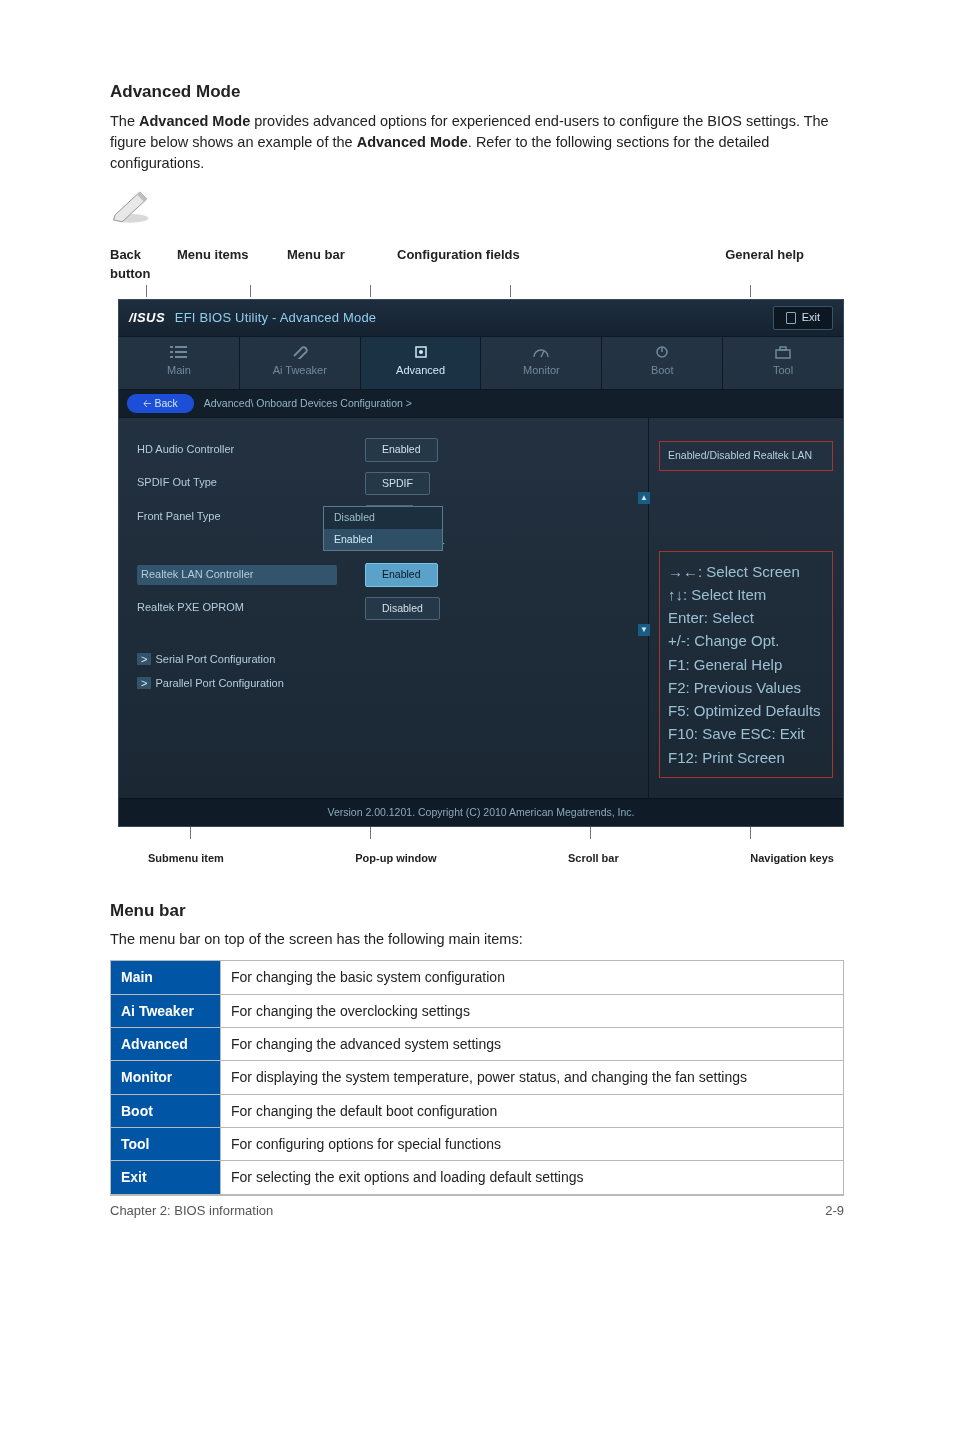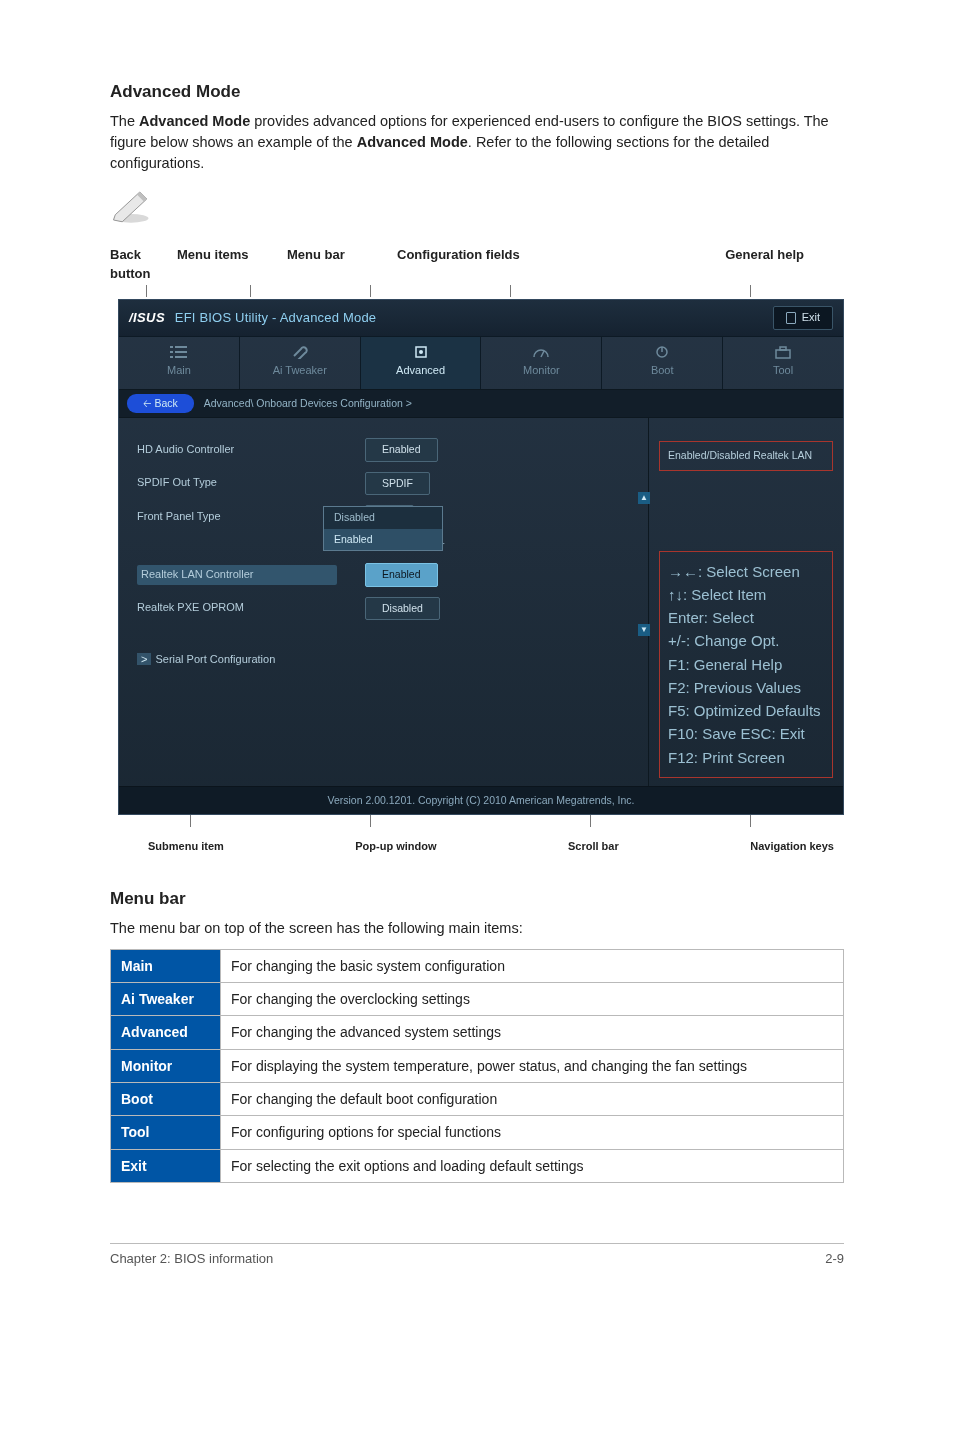--- a/index.html
+++ b/index.html
@@ -51,21 +51,21 @@
   .scrollbar .sbtn span{color:#cfe9f5;font-size:8px;line-height:1;}
   .bios-foot { text-align:center; padding:6px 16px; font-size:10.5px; color:#8ba9bd; background:#0f1b26; border-top:1px solid #0b141c;}
   .labels-bottom { display:flex; justify-content:space-between; font-size:11px; font-weight:bold; margin-top:10px; }
 
   
   h3.menu { font-size:17px; font-weight:bold; margin:32px 0 6px; }
   table.menus { width:100%; border-collapse:collapse; font-size:14px; margin-top:10px; }
   table.menus td { border:1px solid #b9b9b9; padding:6px 10px; }
   table.menus td.k { background:#0055a5; color:#fff; font-weight:bold; width:110px; }
 
-  .page-foot { display:flex; justify-content:space-between; font-size:13px; color:#555; border-top:1px solid #bbb; margin-top:60px; padding-top:6px;}
+  .page-foot { display:flex; justify-content:space-between; font-size:13px; color:#555; border-top:1px solid #bbb; padding-top:6px;}
   .tick-row{position:relative;height:14px;}
   .tick{position:absolute;top:0;width:1px;height:12px;background:#777;}
 </style>
 </head>
 <body>
 
 <h3 class="section">Advanced Mode</h3>
 <p class="intro">
   <span>The </span><b>Advanced Mode</b><span> provides advanced options for experienced end-users to configure the BIOS settings. The figure below shows an example of the </span><b>Advanced Mode</b><span>. Refer to the following sections for the detailed configurations.</span>
 </p>
@@ -161,20 +161,21 @@
             <span class="cfg-label">Realtek LAN Controller</span>
             <span class="cfg-val">Enabled</span>
           </div>
         <div class="cfg-row">
             <span class="cfg-label">Realtek PXE OPROM</span>
             <span class="cfg-val">Disabled</span>
           </div>
 
         <div style="height:14px"></div>
         <div class="sub-item"><span class="gt">&gt;</span><span>Serial Port Configuration</span></div>
+        <div class="sub-item"><span class="gt">&gt;</span><span>Parallel Port Configuration</span></div>
 
         <div class="popup">
           <div>Disabled</div>
           <div class="psel">Enabled</div>
         </div>
 
         <div class="scrollbar">
           <div class="sbtn">
               <span>▲</span>
             </div>

